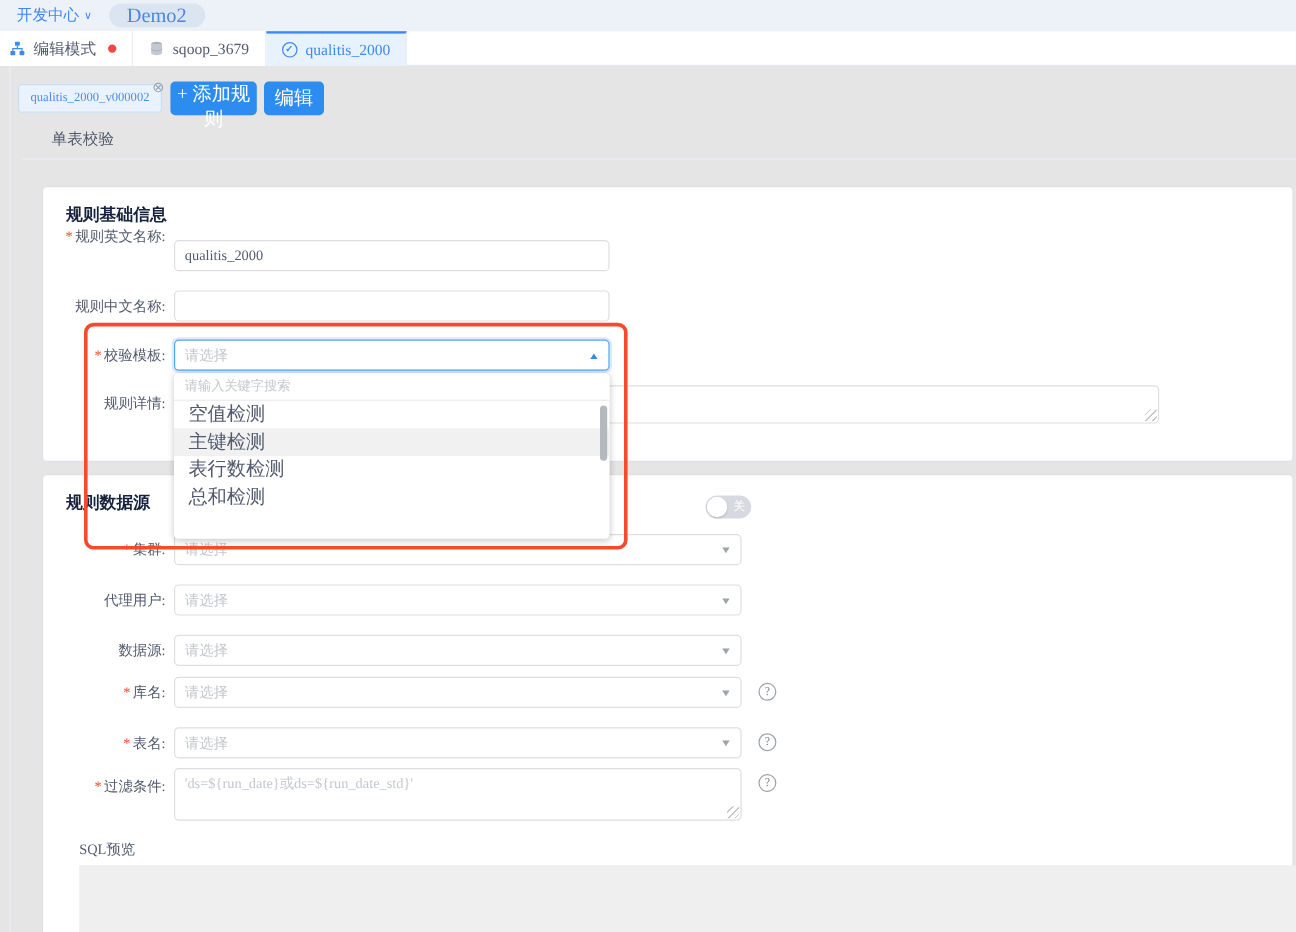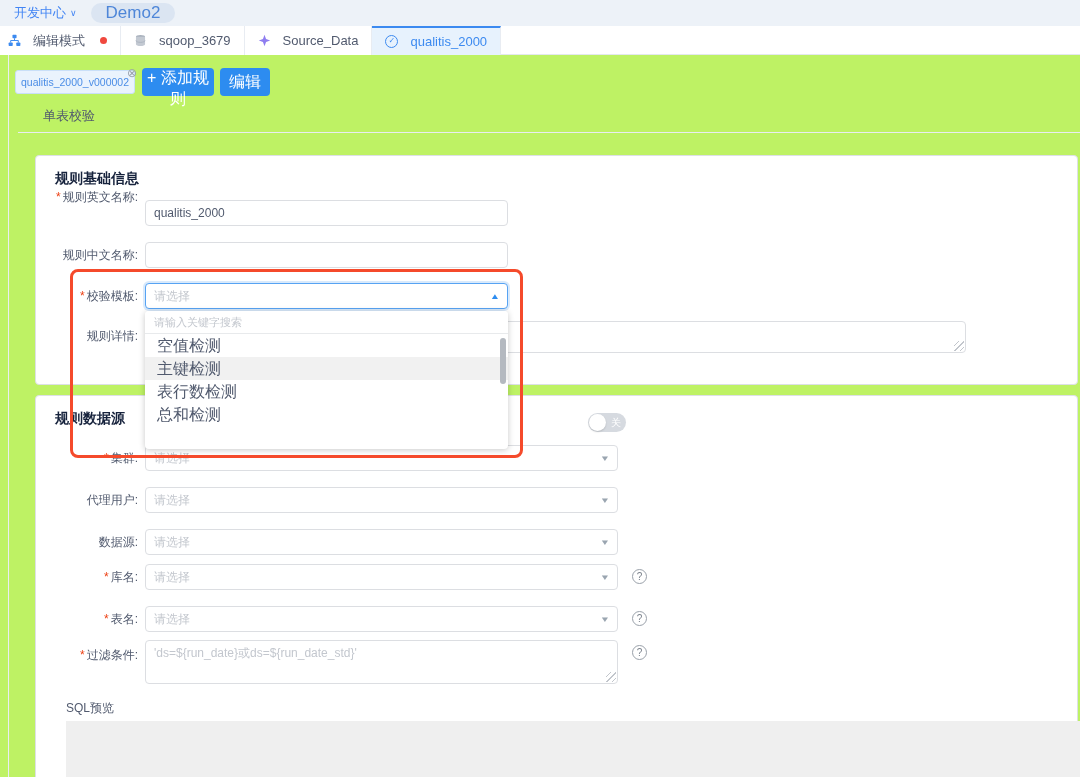--- a/index.html
+++ b/index.html
@@ -1,31 +1,31 @@
 <!DOCTYPE html>
 <html><head>
 <meta charset="utf-8">
 <style>
   * { margin:0; padding:0; box-sizing:border-box; }
   html,body { background:#fff; }
   body { font-family:"Liberation Sans","DejaVu Sans",sans-serif; color:#515a6e; }
-  #stage { position:relative; width:1080px; height:777px; background:#bef264; overflow:hidden; }
+  #stage { position:relative; width:1080px; height:777px; background:#e5e5e5; overflow:hidden;font-family:Liberation Serif, serif; }
 
   
   .topbar { position:absolute; left:0; top:0; width:1080px; height:26px;
             background:#edf2f8; display:flex; align-items:center; padding-left:14px; }
   .ws-link { color:#4285f4; font-size:13px; cursor:pointer; display:flex; align-items:center; gap:4px; }
   .ws-link .chev { font-size:9px; color:#4285f4; }
   .proj-pill { margin-left:14px; background:#dbe5f2; color:#4e86d8; font-size:17px;
                border-radius:12px; padding:2px 15px; line-height:16px; cursor:pointer; }
 
   
   .tabbar { position:absolute; left:0; top:26px; width:1080px; height:29px; background:#fff;
             border-bottom:1px solid #e4e8ee; display:flex; align-items:stretch; }
-  .tab { display:flex; align-items:center; gap:12px; padding:0 13px; font-size:13px; color:#515a6e;
+  .tab { display:flex; align-items:center; gap:7px; padding:0 13px; font-size:13px; color:#515a6e;
          border-right:1px solid #e8ecf2; cursor:pointer; background:#fff; height:29px; }
   .tab:first-child { padding-left:8px; }
   .tab.active { background:#e7f2fd; color:#3c8af0; border-top:2px solid #3c8af0; }
   .tab .dot { width:7px; height:7px; border-radius:50%; background:#f0483e; margin-left:3px; }
   .tab svg { display:block; }
   .circle-check { width:13px; height:13px; border:1.3px solid #3c8af0; border-radius:50%;
                   color:#3c8af0; font-size:8px; line-height:10px; text-align:center; font-weight:bold; }
 
   .left-rail { position:absolute; left:8px; top:55px; width:1px; height:722px; background:#e9edf2; }
 
@@ -123,28 +123,20 @@
     <div class="tab">
       <span>
         <svg width="13" height="13" viewBox="0 0 16 16">
             <ellipse cx="8" cy="3.4" rx="5.6" ry="2.3" fill="#a8b0bc"></ellipse>
             <path d="M2.4 3.4v9.2c0 1.3 2.5 2.3 5.6 2.3s5.6-1 5.6-2.3V3.4" fill="#c3c9d2"></path>
             <path d="M2.4 8c0 1.3 2.5 2.3 5.6 2.3s5.6-1 5.6-2.3" stroke="#a8b0bc" stroke-width="1" fill="none"></path>
           </svg>
       </span>
       <span>sqoop_3679</span>
     </div>
-    <div class="tab">
-      <span>
-        <svg width="13" height="13" viewBox="0 0 16 16">
-            <path d="M8 1l1.9 5.1L15 8l-5.1 1.9L8 15l-1.9-5.1L1 8l5.1-1.9z" fill="#8f7ef0"></path>
-          </svg>
-      </span>
-      <span>Source_Data</span>
-    </div>
     <div class="tab active">
       <span class="circle-check">✓</span>
       <span>qualitis_2000</span>
     </div>
   </div>
 
   <div class="left-rail"></div>
 
   <div class="ver-chip">
     <span>qualitis_2000_v000002</span>

